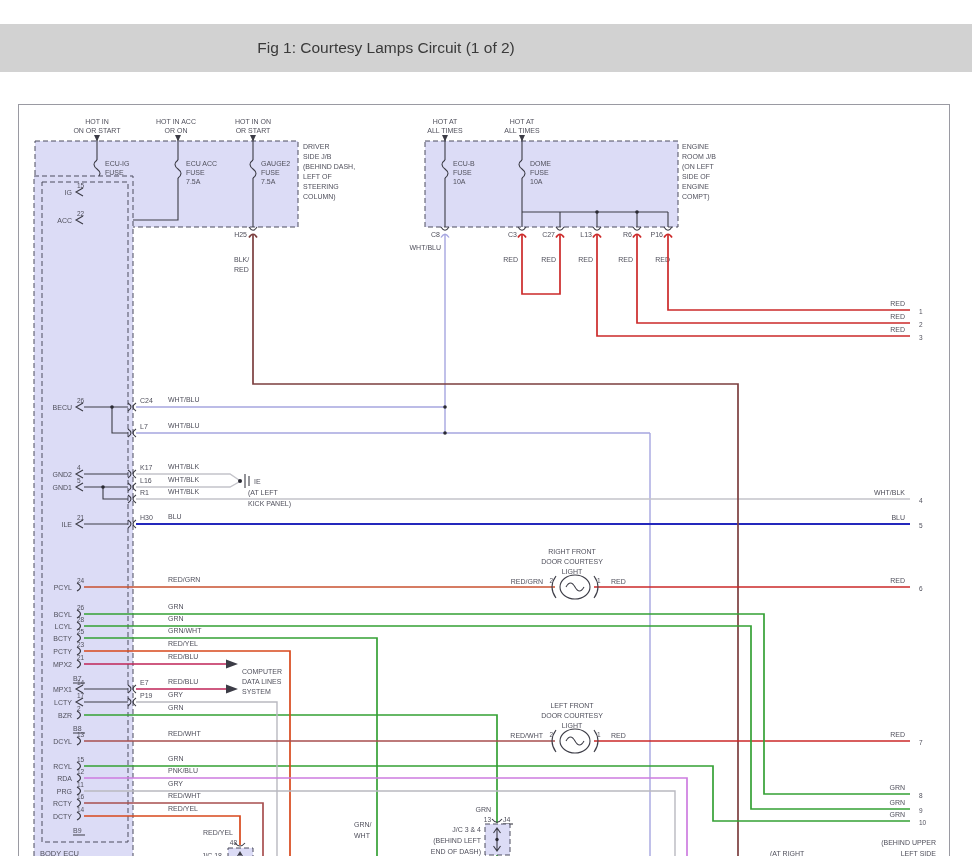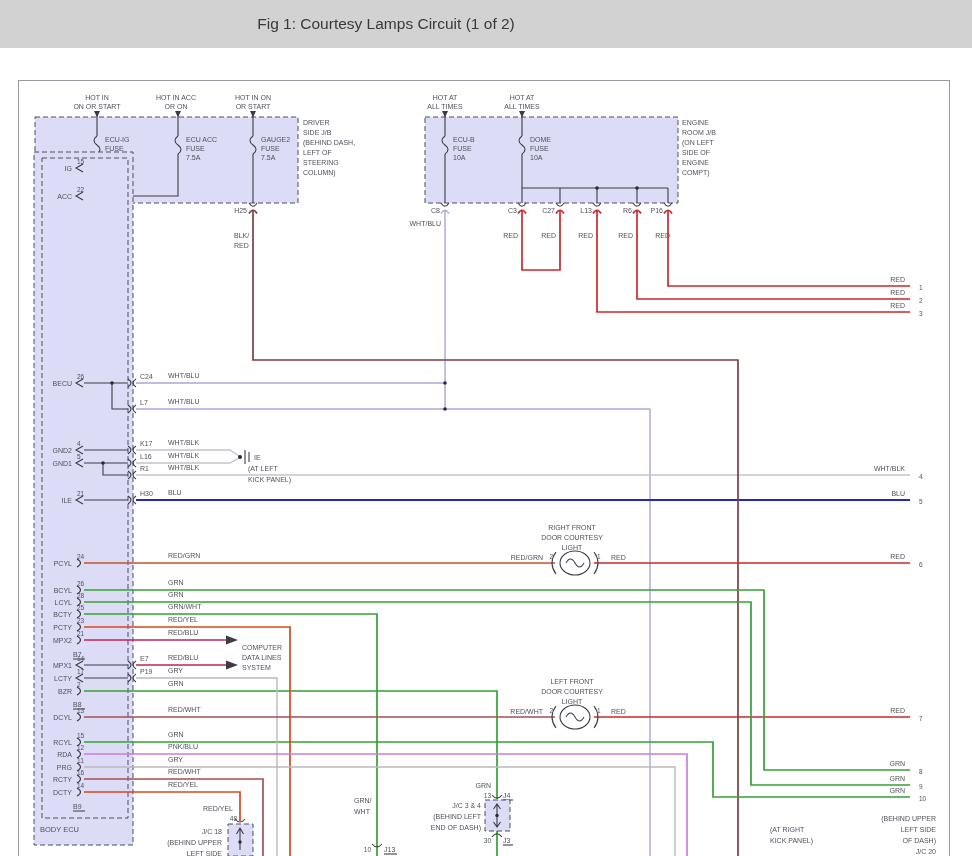--- a/index.html
+++ b/index.html
@@ -4,21 +4,21 @@
 <style>
   :root{
     --titlebar:#d2d2d2; --lavender:#dcdcf6; --box-border:#4c4c5e; --text:#50505c;
     --wire-black:#3c3c46; --red:#cc2a2a; --red-grn:#c8502f; --red-yel:#d8481c;
     --red-blu:#c02458; --red-wht:#a84f4f; --grn:#35a135; --pnk-blu:#cd7ce0;
     --gry:#b9b9c0; --blu:#2428bc; --wht-blu:#a6a6e0; --wht-blk:#c4c4ca; --blk-red:#7c3f3f;
   }
   html,body{margin:0;padding:0;background:#fff;}
   body{width:972px;height:856px;overflow:hidden;font-family:"Liberation Sans",sans-serif;}
   .titlebar{height:48px;background:var(--titlebar);line-height:48px;text-align:center;padding-right:200px;
-    font-size:15.5px;color:#3a3a3a;}
+    font-size:15.5px;color:#3a3a3a;margin-top:24px;}
   svg text{font-family:"Liberation Sans",sans-serif;font-size:7px;fill:var(--text);}
   text.e{text-anchor:end} text.m{text-anchor:middle} text.pn{font-size:6.5px} text.big{font-size:7.5px}
   .frame{fill:none;stroke:#9a9aa2;stroke-width:1;}
   .box{fill:var(--lavender);stroke:var(--box-border);stroke-width:1;stroke-dasharray:5 3;}
   .nf{fill:none;}
   .bk{stroke:var(--wire-black);stroke-width:1.1;fill:none;}
   .bkf{fill:var(--wire-black);stroke:none;}
   .sym{stroke:var(--wire-black);stroke-width:1.1;fill:none;}
   .w{fill:none;stroke-width:1.7;}
   .thin{stroke-width:1.4;}

